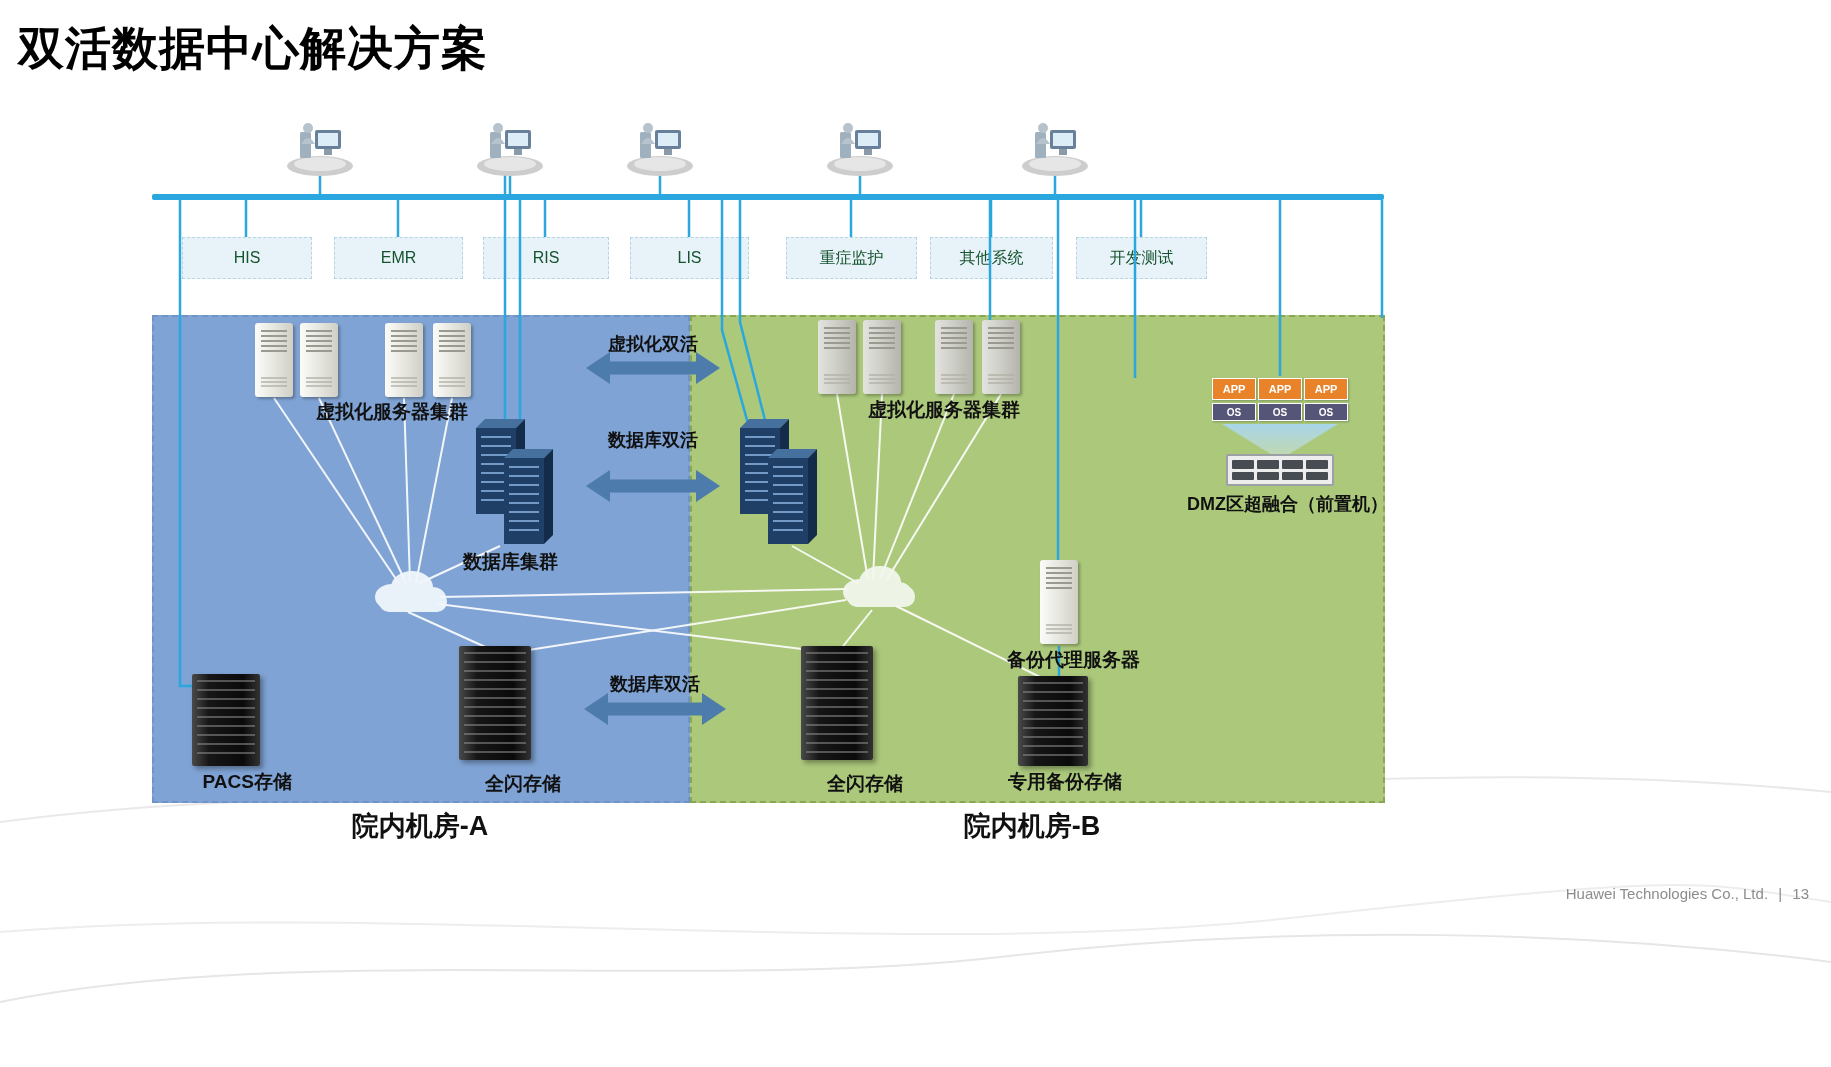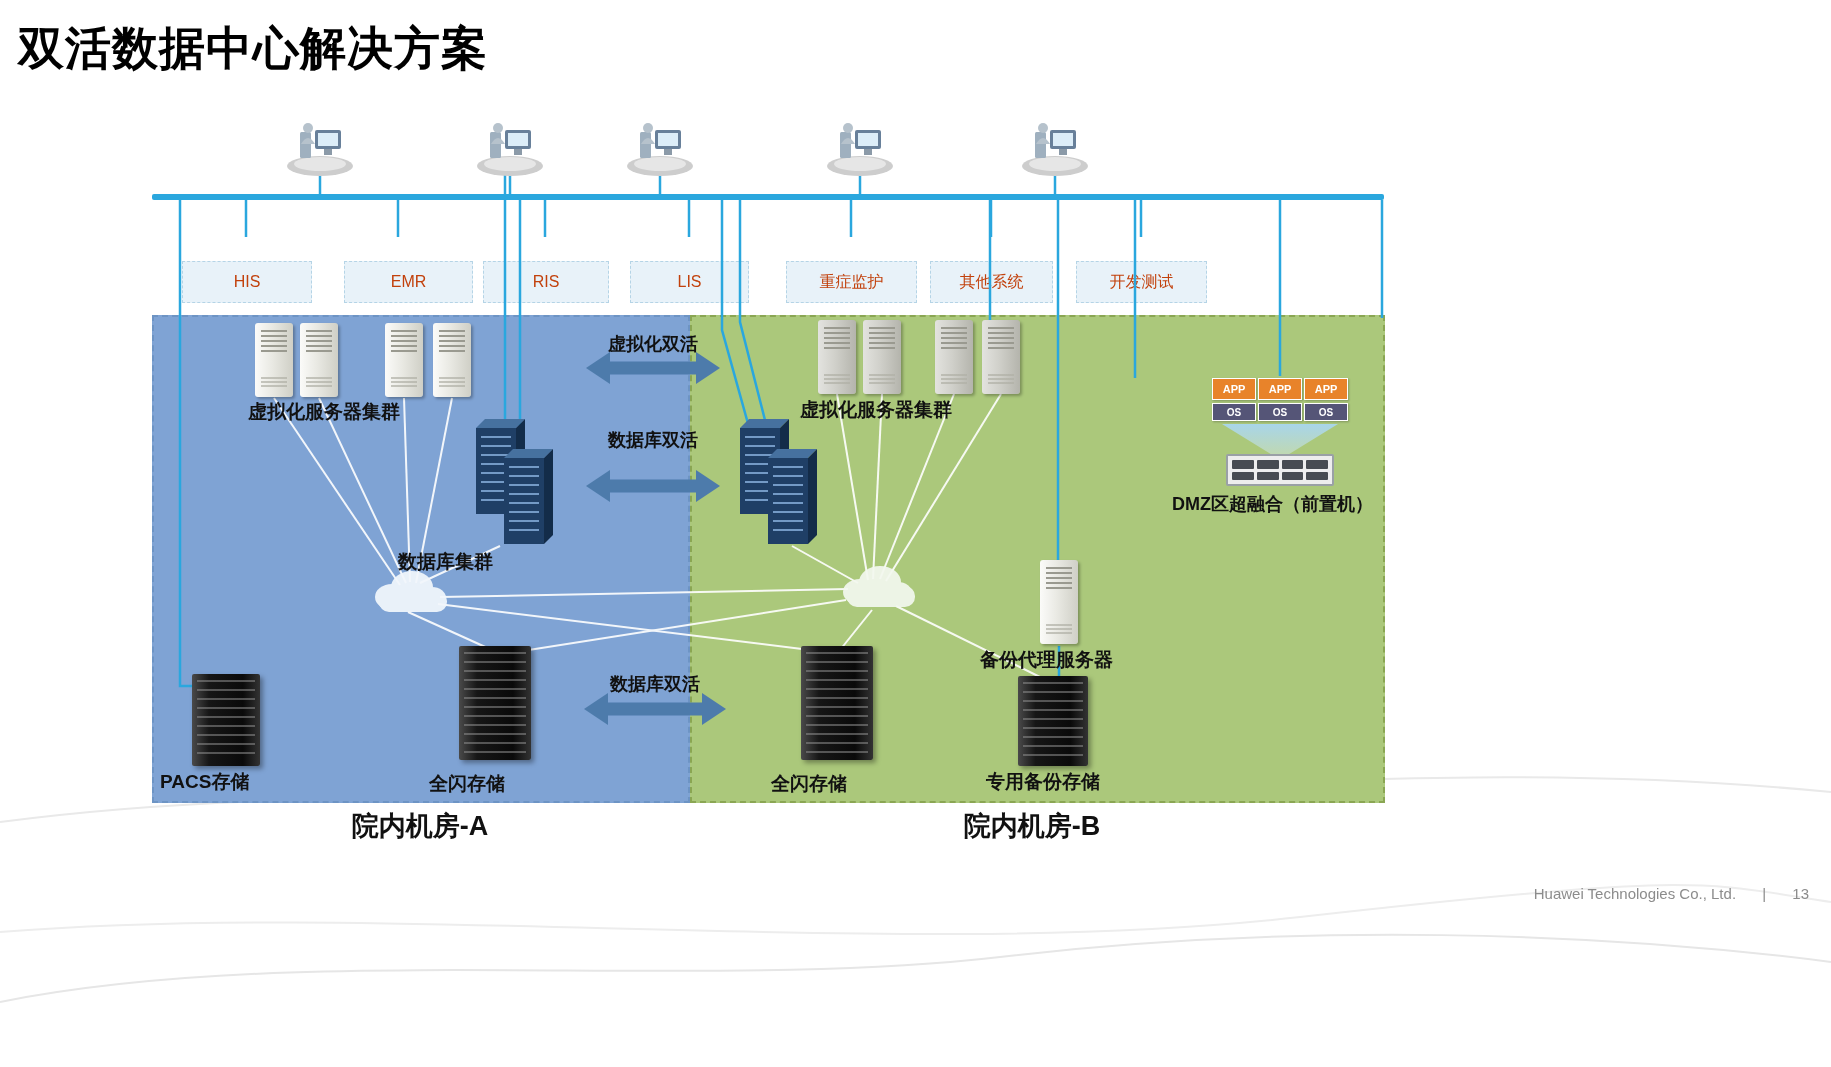--- a/index.html
+++ b/index.html
@@ -5,21 +5,21 @@
   html,body{margin:0;padding:0;background:#ffffff;}
   .slide{position:relative;width:1831px;height:1067px;background:#ffffff;overflow:hidden;
          font-family:"Liberation Sans","DejaVu Sans",sans-serif;}
   svg.layer{position:absolute;left:0;top:0;}
 
   .page-title{position:absolute;left:18px;top:18px;font-size:46px;font-weight:bold;color:#000;letter-spacing:1px;}
 
   .bus{position:absolute;left:152px;top:194px;width:1232px;height:6px;background:#2aa7de;border-radius:2px;z-index:4;}
 
   .app-box{position:absolute;top:237px;height:40px;background:#e8f2f9;border:1px dashed #b5d4e6;
-           display:flex;align-items:center;justify-content:center;font-size:16px;color:#c2410c;z-index:2;margin-top:24px;}
+           display:flex;align-items:center;justify-content:center;font-size:16px;color:#14532d;z-index:2;}
 
   .region{position:absolute;top:315px;height:488px;z-index:1;}
   .region-a{left:152px;width:538px;background:#7fa3d4;border:2px dashed #6d94c4;box-sizing:border-box;}
   .region-b{left:690px;width:695px;background:#abc87b;border:2px dashed #8aa653;box-sizing:border-box;}
 
   .client{position:absolute;top:118px;width:76px;height:60px;z-index:4;}
 
   .tower{position:absolute;width:38px;height:74px;border-radius:3px;z-index:3;
          background:linear-gradient(90deg,#fbfbf9 0%,#e9e9e3 45%,#cfcfc6 100%);
          box-shadow:2px 2px 3px rgba(0,0,0,.28);}
@@ -36,61 +36,61 @@
         background:repeating-linear-gradient(180deg,rgba(140,140,140,.55) 0 2px,transparent 2px 9px);}
 
   .dbunit{position:absolute;width:40px;height:86px;background:#1f3f66;z-index:3;}
   .dbunit::before{content:"";position:absolute;left:0;top:-9px;width:100%;height:9px;background:#46719f;
         transform:skewX(-45deg);transform-origin:left bottom;}
   .dbunit::after{content:"";position:absolute;left:100%;top:0;width:9px;height:100%;background:#132c49;
         transform:skewY(-45deg);transform-origin:left top;}
   .dbunit .slots{position:absolute;left:5px;right:5px;top:8px;bottom:8px;
         background:repeating-linear-gradient(180deg,rgba(130,170,215,.85) 0 2px,transparent 2px 9px);}
 
-  .diagram-label{position:absolute;font-size:19px;font-weight:bold;color:#111;text-align:left;z-index:4;}
+  .diagram-label{position:absolute;font-size:19px;font-weight:bold;color:#111;text-align:right;z-index:4;}
   .arrow-label{position:absolute;font-size:18px;font-weight:bold;color:#111;text-align:center;z-index:4;}
   .region-name{position:absolute;font-size:27px;font-weight:bold;color:#111;text-align:center;z-index:4;}
 
   .dmz-node{position:absolute;width:44px;z-index:4;}
   .dmz-app{height:20px;background:#e8832a;border:1px solid #ffffff;color:#fff;font-size:11px;font-weight:bold;
            display:flex;align-items:center;justify-content:center;box-shadow:1px 1px 2px rgba(0,0,0,.25);}
   .dmz-os{height:16px;margin-top:3px;background:#555577;border:1px solid #ffffff;color:#fff;font-size:10px;font-weight:bold;
            display:flex;align-items:center;justify-content:center;box-shadow:1px 1px 2px rgba(0,0,0,.25);}
 
   .funnel{position:absolute;left:1222px;top:424px;width:116px;height:30px;z-index:3;
           background:linear-gradient(180deg,rgba(168,214,239,.95),rgba(215,236,248,.45));
           clip-path:polygon(0 0,100% 0,58% 100%,42% 100%);}
 
   .hci{position:absolute;left:1226px;top:454px;width:108px;height:32px;background:#ededee;
        border:2px solid #9aa0a6;border-radius:2px;box-sizing:border-box;z-index:4;}
   .hci-grid{position:absolute;inset:4px;display:grid;grid-template-columns:repeat(4,1fr);
        grid-template-rows:repeat(2,1fr);gap:3px;}
   .hci-grid i{background:#474b52;border-radius:1px;}
 
   .footer{position:absolute;right:22px;top:885px;font-size:15px;color:#8c8c8c;z-index:4;}
-  .footer span{margin-left:22px;}
+  .footer span{margin-left:6px;}
 </style>
 </head>
 <body>
 
 <div class="slide">
 
   <svg class="layer" width="1831" height="1067" style="z-index:0">
     <path d="M0,822 C300,782 620,805 915,797 S1500,760 1831,792" stroke="#e9e9e9" stroke-width="2" fill="none"></path>
     <path d="M0,932 C400,900 900,962 1300,917 S1700,882 1831,902" stroke="#ededed" stroke-width="2" fill="none"></path>
     <path d="M0,1002 C300,942 700,992 1000,957 S1600,932 1831,962" stroke="#e6e6e6" stroke-width="2" fill="none"></path>
   </svg>
 
   <div class="page-title">双活数据中心解决方案</div>
 
   <div class="region region-a"></div>
   <div class="region region-b"></div>
 
   <div class="app-box" style="left:182px;width:128px">HIS</div>
-  <div class="app-box" style="left:344px;width:127px">EMR</div>
+  <div class="app-box" style="left:334px;width:127px">EMR</div>
   <div class="app-box" style="left:483px;width:124px">RIS</div>
   <div class="app-box" style="left:630px;width:117px">LIS</div>
   <div class="app-box" style="left:786px;width:129px">重症监护</div>
   <div class="app-box" style="left:930px;width:121px">其他系统</div>
   <div class="app-box" style="left:1076px;width:129px">开发测试</div>
 
   <svg class="layer" width="1831" height="1067" style="z-index:3">
 
     <g stroke="#ffffff" stroke-width="2" opacity="0.9">
       <line x1="274" y1="398" x2="400" y2="585"></line>

